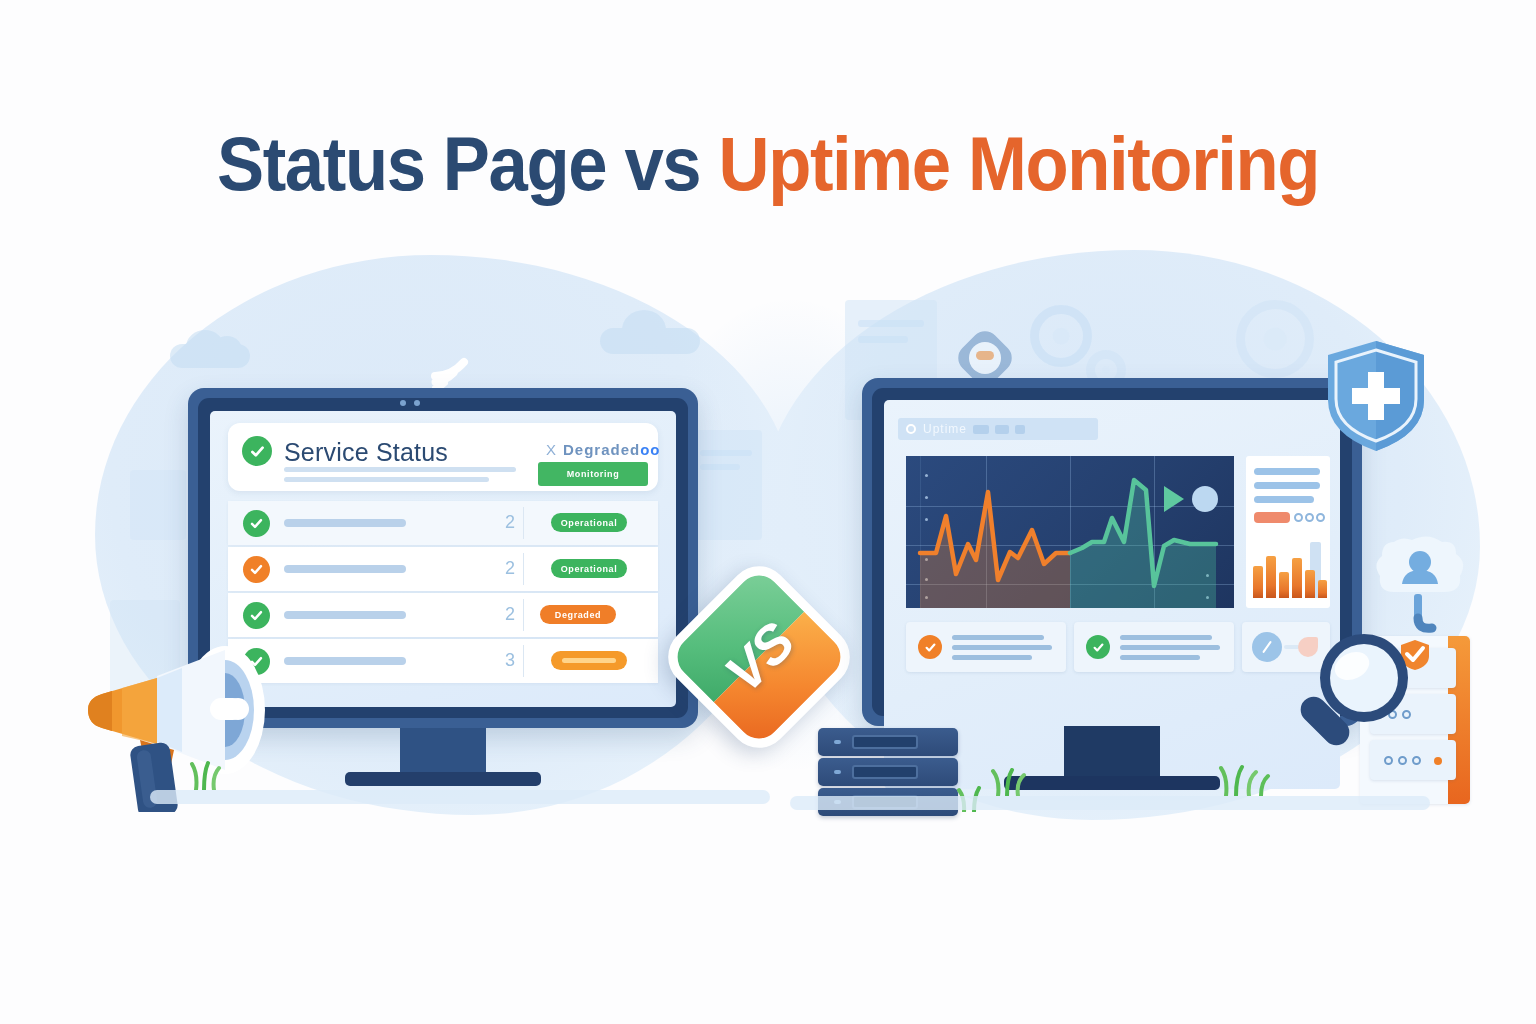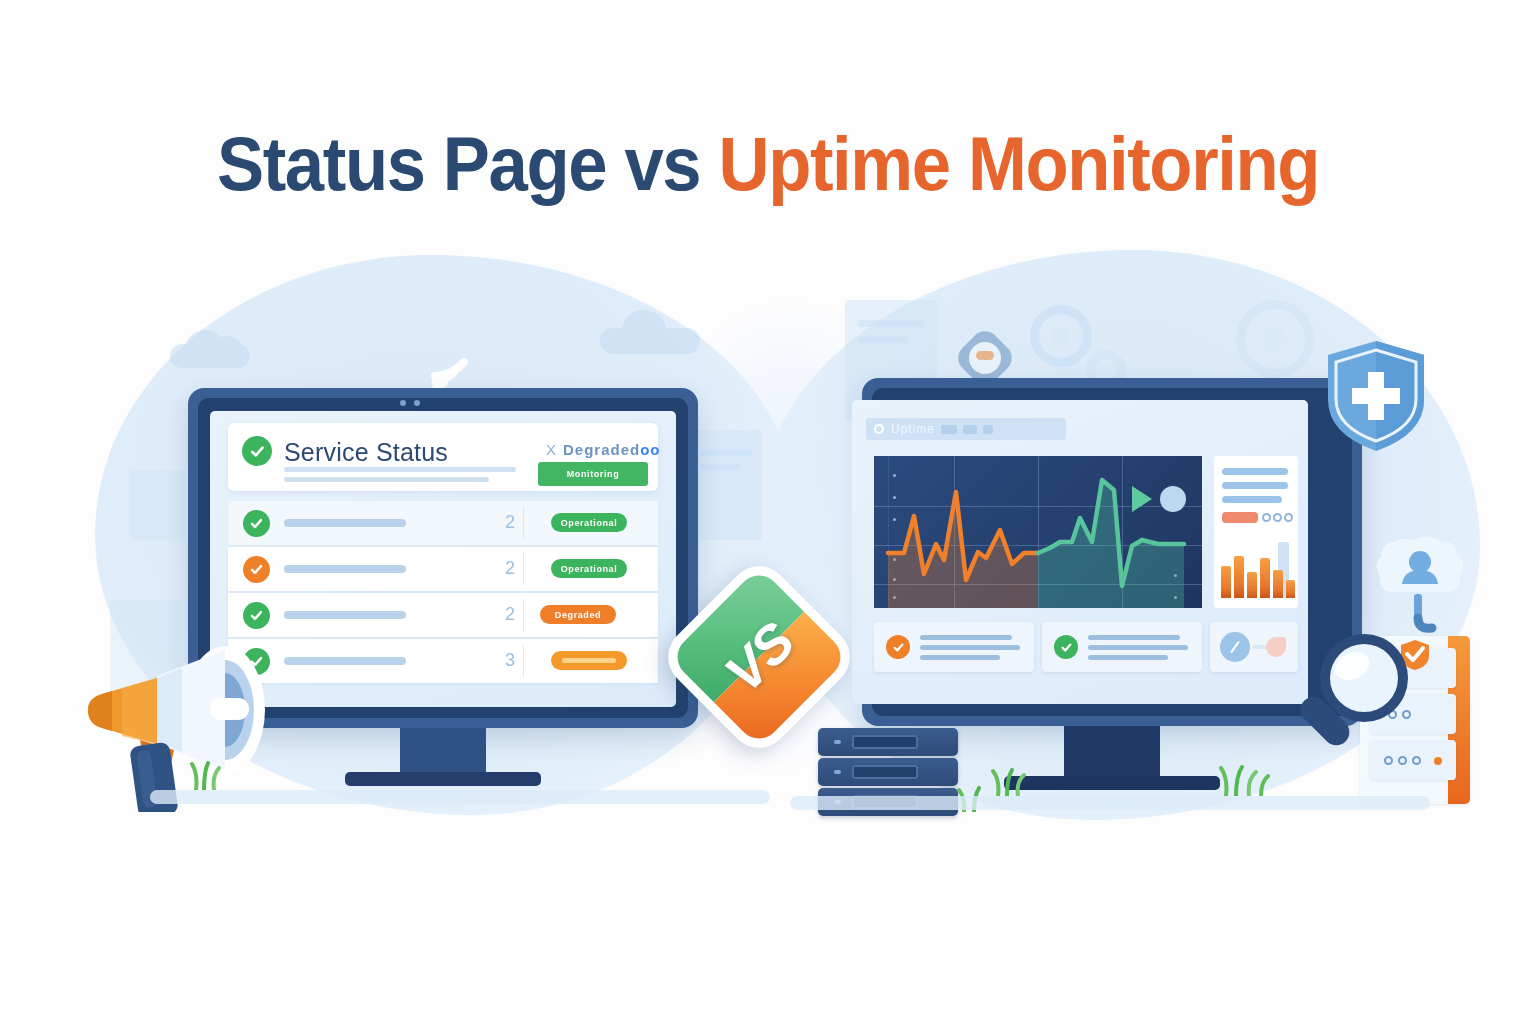--- a/index.html
+++ b/index.html
@@ -68,21 +68,21 @@
     border-radius:5px;overflow:hidden;
   }
   .neck{position:absolute;background:#2f5284;}
   .base{position:absolute;background:#243f6b;border-radius:5px;}
 
   
   .camdot{position:absolute;width:6px;height:6px;border-radius:50%;background:#7ba2cf;}
 
   
   .status-card{
-    position:absolute;background:#ffffff;border-radius:6px;
+    position:absolute;background:#ffffff;border-radius:12px;
     box-shadow:0 2px 6px rgba(60,95,140,.10);
   }
   .check{
     position:relative;border-radius:50%;display:flex;align-items:center;justify-content:center;flex:0 0 auto;
   }
   .check.green{background:#3cb45e;}
   .check.orange{background:#f08028;}
   .check svg{display:block;}
   .hdr-title{
     color:#2b4a72;font-size:25px;font-weight:normal;letter-spacing:.2px;
@@ -338,21 +338,21 @@
     <div class="faces">
       <div class="f-green"></div>
       <div class="f-orange"></div>
     </div>
   </div>
   <div id="vs-text" style="left:686px;top:584px;">VS</div>
 
   <div class="monitor">
     <div class="bezel" style="left:862px;top:378px;width:500px;height:348px;"></div>
     <div class="bezel-inner" style="left:872px;top:388px;width:480px;height:328px;"></div>
-    <div class="screen" style="left:852px;top:400px;width:456px;height:304px;">
+    <div class="screen" style="left:884px;top:400px;width:456px;height:389px;">
 
       <div class="toolbar" style="left:14px;top:18px;width:200px;height:22px;">
         <div class="tdot"></div>
         <div class="ttext">Uptime</div>
         <div class="tseg" style="width:16px;"></div>
         <div class="tseg" style="width:14px;"></div>
         <div class="tseg" style="width:10px;"></div>
       </div>
 
       <div class="chart" style="left:22px;top:56px;width:328px;height:152px;">

